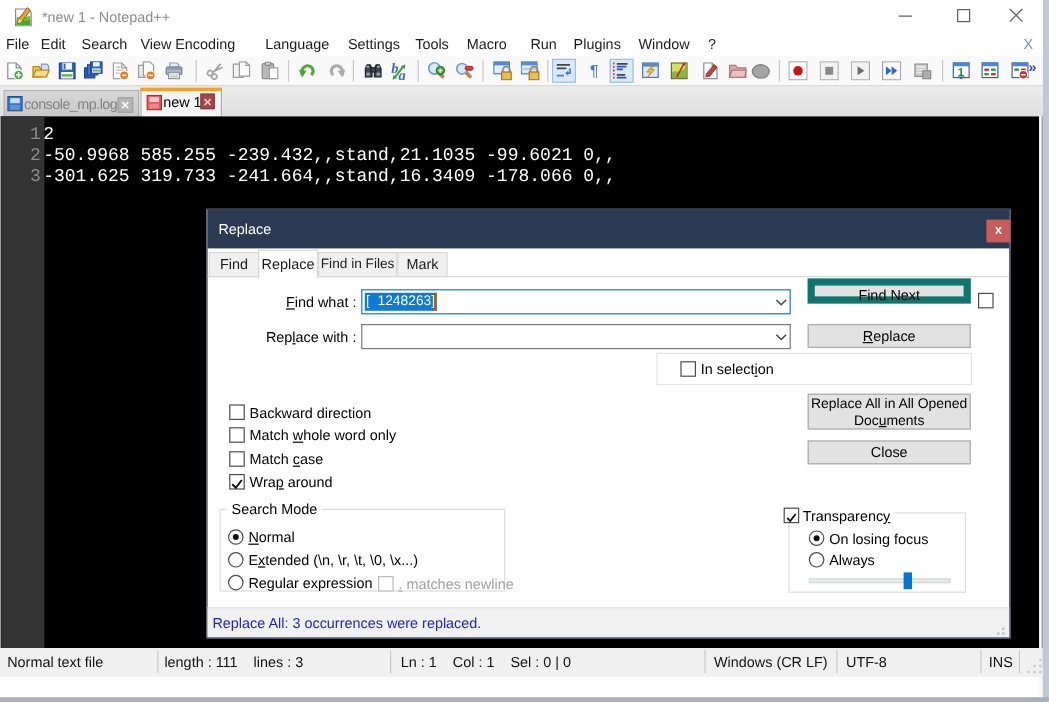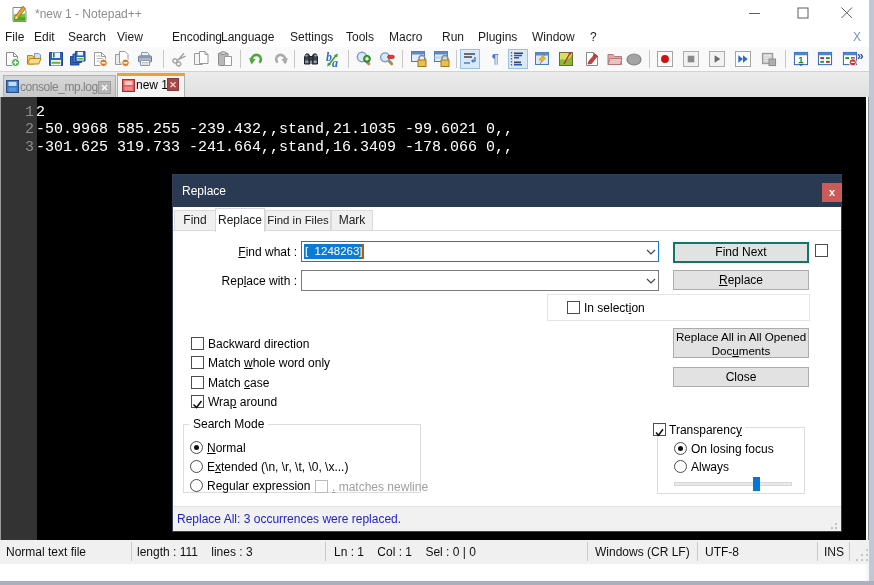--- a/index.html
+++ b/index.html
@@ -70,21 +70,21 @@
   <svg class="abs capbtn" style="left:830px" viewBox="0 0 34 26">
       <path d="M11.5 7.5l10.5 10.5M22 7.5L11.5 18" stroke="#5f5f5f" stroke-width="1"></path>
     </svg>
 </div>
 
 <div class="abs" id="menubar">
   <span class="mi" style="left:5px">File</span>
   <span class="mi" style="left:34px">Edit</span>
   <span class="mi" style="left:68px">Search</span>
   <span class="mi" style="left:117px">View</span>
-  <span class="mi" style="left:172px">Encoding</span>
+  <span class="mi" style="left:146px">Encoding</span>
   <span class="mi" style="left:221px">Language</span>
   <span class="mi" style="left:290px">Settings</span>
   <span class="mi" style="left:346px">Tools</span>
   <span class="mi" style="left:389px">Macro</span>
   <span class="mi" style="left:442px">Run</span>
   <span class="mi" style="left:478px">Plugins</span>
   <span class="mi" style="left:532px">Window</span>
   <span class="mi" style="left:590px">?</span>
   <span class="mi" style="left:853px;color:#7d90b8">X</span>
 </div>
@@ -369,21 +369,21 @@
   <div class="dtab" style="left:158px;width:42px;">Mark</div>
 
   <span class="rlbl" style="left:30px;top:70px;width:94px"><u>F</u>ind what :</span>
   <div class="combo" style="left:128px;top:66px;border-color:#0f7ad8">
     <div class="abs" style="left:2px;top:2px;height:15px;background:#0c7bd8;color:#fff;font-size:11.5px;padding:0 1px;line-height:15px">[&nbsp;&nbsp;1248263]</div>
     <div class="abs" style="left:60px;top:2px;width:2px;height:15px;background:#b85e00"></div>
     <svg class="abs" style="left:344px;top:7px" width="10" height="6" viewBox="0 0 10 6">
         <path d="M1 1l4 4 4-4" fill="none" stroke="#444" stroke-width="1.2"></path>
       </svg>
   </div>
-  <div class="btn" style="top:67px;height:21px;border:2px solid #0f766e;line-height:17px">Find Next</div>
+  <div class="btn" style="top:57px;height:21px;border:6px solid #0f766e;line-height:17px">Find Next</div>
   <div class="cb" style="left:642px;top:69px"></div>
 
   <span class="rlbl" style="left:30px;top:99px;width:94px">Rep<u>l</u>ace with :</span>
   <div class="combo" style="left:128px;top:95px">
     <svg class="abs" style="left:344px;top:7px" width="10" height="6" viewBox="0 0 10 6">
         <path d="M1 1l4 4 4-4" fill="none" stroke="#444" stroke-width="1.2"></path>
       </svg>
   </div>
   <div class="btn" style="top:95px;height:20px;line-height:18px"><u>R</u>eplace</div>
 

